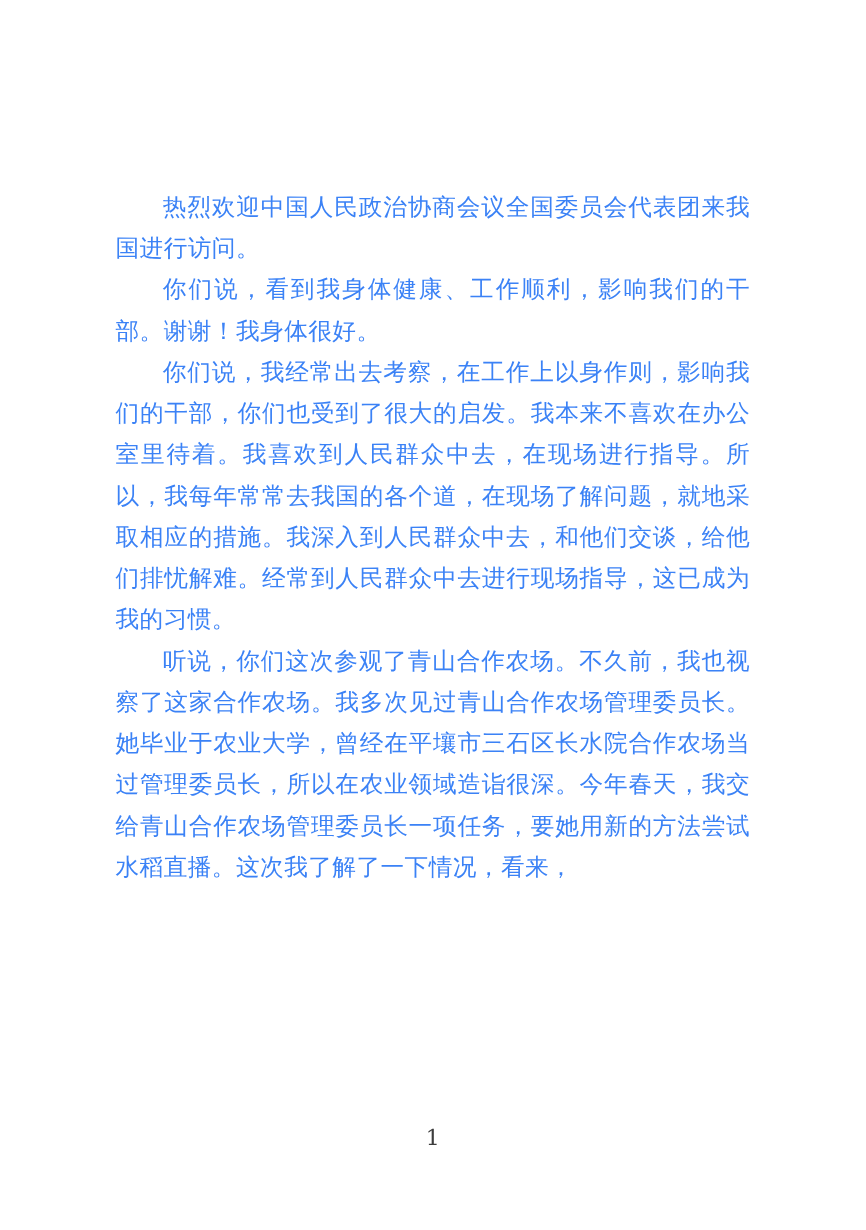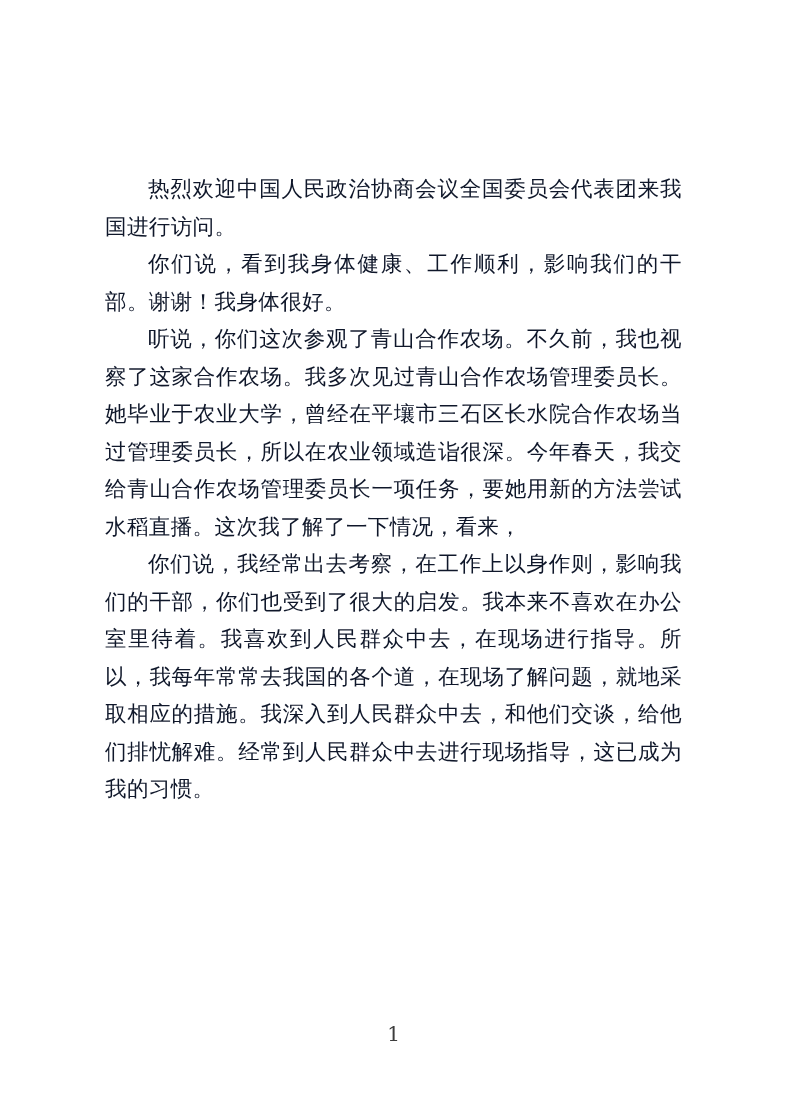--- a/index.html
+++ b/index.html
@@ -23,21 +23,21 @@
     height: 1118px;
     box-sizing: border-box;
     padding: 170px 105px 0 105px;
   }
   .body-text {
     font-size: 21.5px;
     line-height: 37.5px;
     text-align: justify;
     text-justify: inter-ideograph;
     letter-spacing: 0.4px;
-    color: #0f172a;
+    color: #3b82f6;
   }
   .para {
     margin: 0;
     text-indent: 2em;
     text-align: justify;
     text-justify: inter-ideograph;
   }
   .page-number {
     position: absolute;
     left: 0;
@@ -49,18 +49,18 @@
     font-family: "DejaVu Serif", "Liberation Serif", serif;
   }
 </style>
 </head>
 <body>
 
 <div class="page">
   <div class="body-text">
     <p class="para">热烈欢迎中国人民政治协商会议全国委员会代表团来我国进行访问。</p>
     <p class="para">你们说，看到我身体健康、工作顺利，影响我们的干部。谢谢！我身体很好。</p>
+    <p class="para">你们说，我经常出去考察，在工作上以身作则，影响我们的干部，你们也受到了很大的启发。我本来不喜欢在办公室里待着。我喜欢到人民群众中去，在现场进行指导。所以，我每年常常去我国的各个道，在现场了解问题，就地采取相应的措施。我深入到人民群众中去，和他们交谈，给他们排忧解难。经常到人民群众中去进行现场指导，这已成为我的习惯。</p>
     <p class="para">听说，你们这次参观了青山合作农场。不久前，我也视察了这家合作农场。我多次见过青山合作农场管理委员长。她毕业于农业大学，曾经在平壤市三石区长水院合作农场当过管理委员长，所以在农业领域造诣很深。今年春天，我交给青山合作农场管理委员长一项任务，要她用新的方法尝试水稻直播。这次我了解了一下情况，看来，</p>
-    <p class="para">你们说，我经常出去考察，在工作上以身作则，影响我们的干部，你们也受到了很大的启发。我本来不喜欢在办公室里待着。我喜欢到人民群众中去，在现场进行指导。所以，我每年常常去我国的各个道，在现场了解问题，就地采取相应的措施。我深入到人民群众中去，和他们交谈，给他们排忧解难。经常到人民群众中去进行现场指导，这已成为我的习惯。</p>
   </div>
 </div>
 
 <div class="page-number">1</div>
 
 </body></html>

